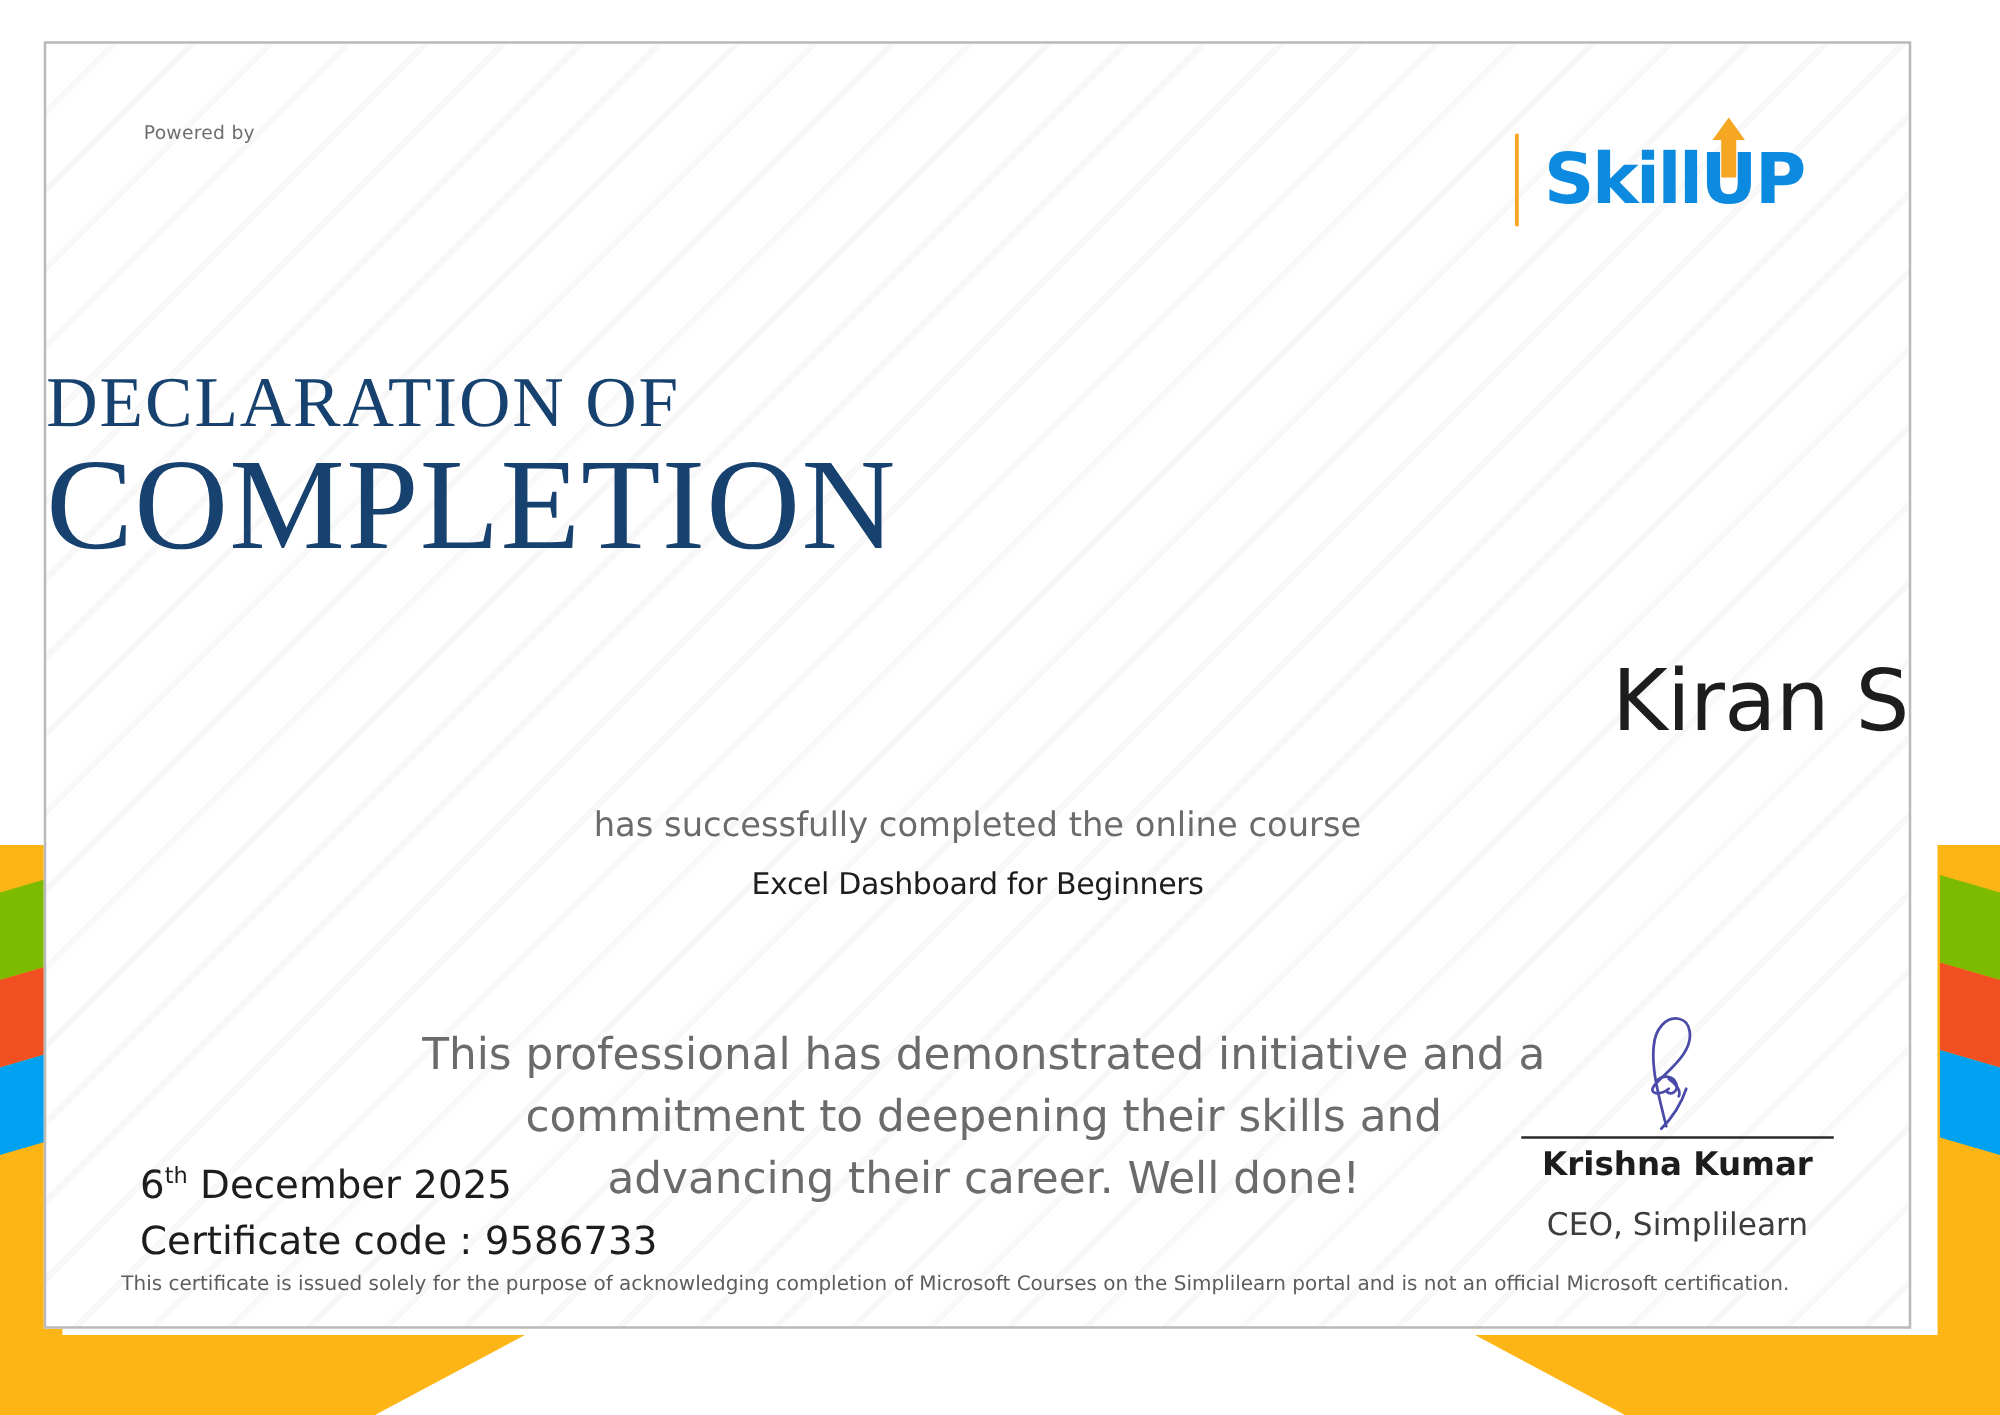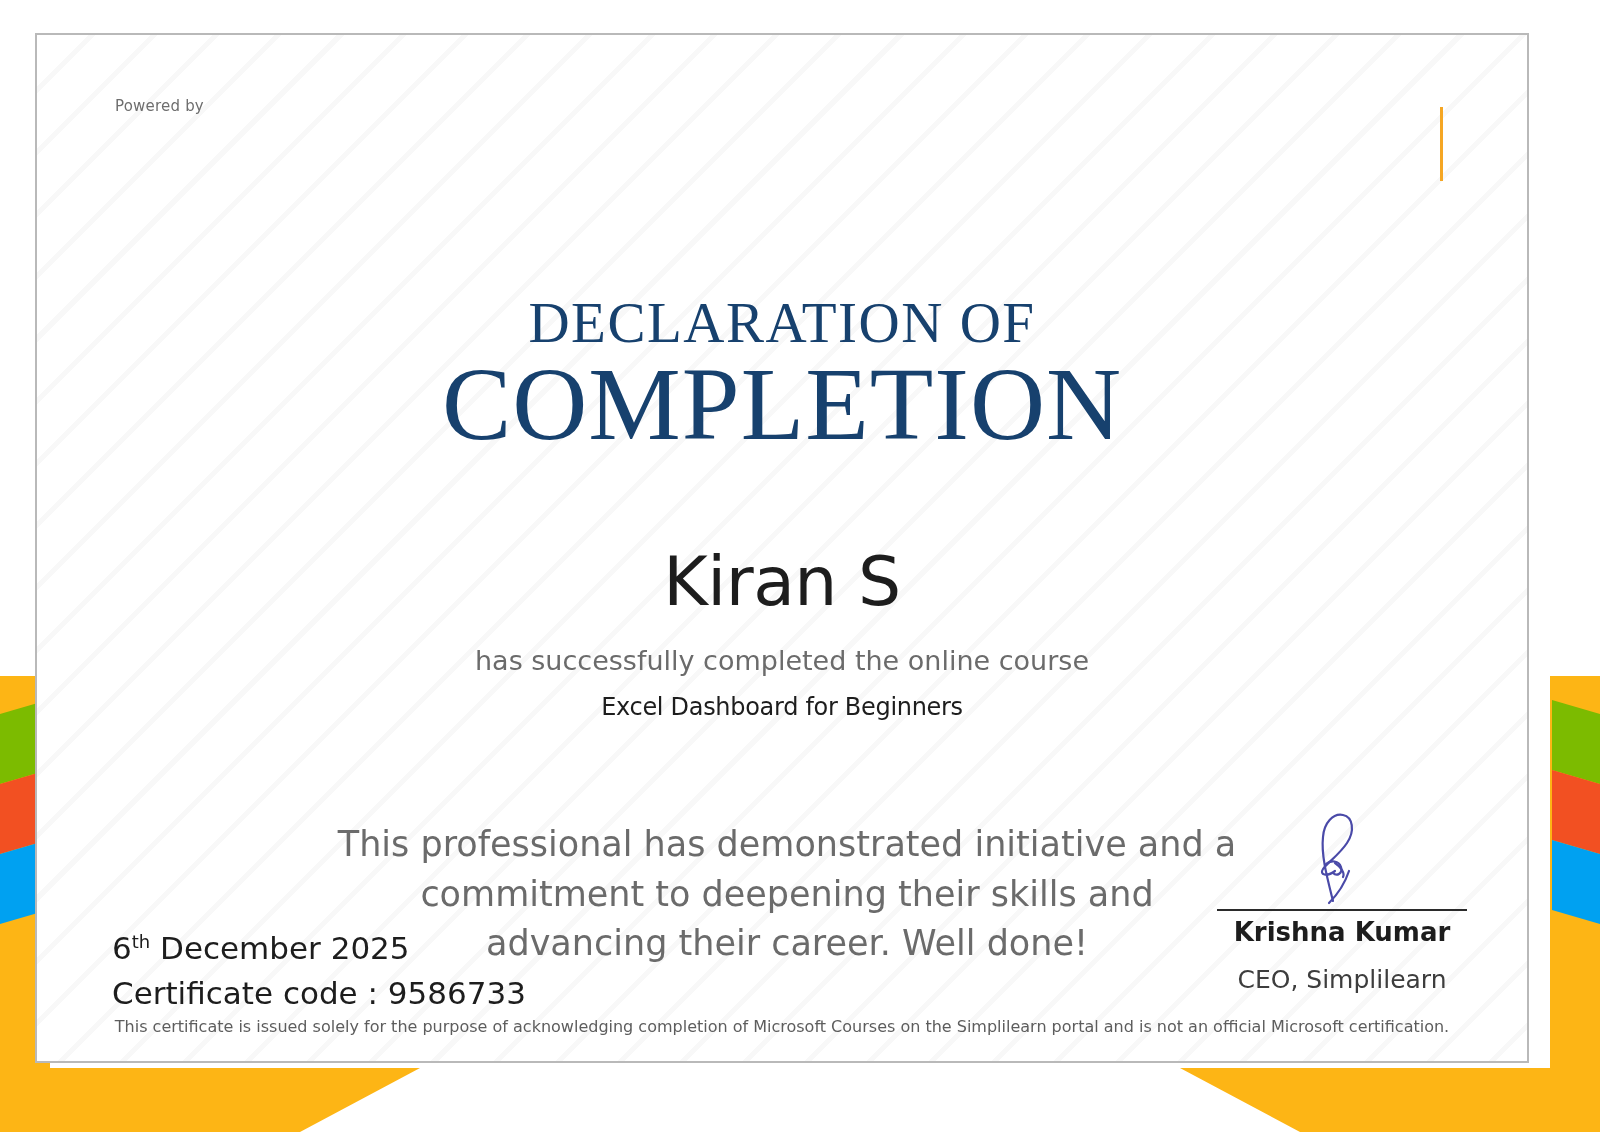--- a/index.html
+++ b/index.html
@@ -212,21 +212,21 @@
     top: -24px;
     width: 34px;
     height: 56px;
   }
 
   
   .title-wrap {
     position: absolute;
     left: 0; right: 0;
     top: 258px;
-    text-align: center;
+    text-align: left;
   }
   .title-1 {
     font-family: "Liberation Serif", "DejaVu Serif", serif;
     font-size: 57px;
     letter-spacing: 1.5px;
     color: #17416e;
     line-height: 1.05;
   }
   .title-2 {
     font-family: "Liberation Serif", "DejaVu Serif", serif;
@@ -235,27 +235,26 @@
     color: #17416e;
     line-height: 1.05;
     margin-top: -4px;
   }
 
   
   .recipient {
     position: absolute;
     left: 0; right: 0;
     top: 487px;
-    text-align: center;
+    text-align: right;
     font-family: "DejaVu Sans", sans-serif;
     font-size: 68px;
     font-weight: 400;
     color: #1d1d1d;
     letter-spacing: -0.5px;
-    margin-top: 20px;
   }
 
   .completed-line {
     position: absolute;
     left: 0; right: 0;
     top: 610px;
     text-align: center;
     font-family: "DejaVu Sans", sans-serif;
     font-size: 27px;
     color: #6b6b6b;
@@ -335,21 +334,20 @@
     left: 75px;
     top: 940px;
     font-family: "DejaVu Sans", sans-serif;
     font-size: 31px;
     color: #1d1d1d;
   }
   .disclaimer {
     position: absolute;
     left: 0; right: 0;
     top: 982px;
-    text-align: center;
     font-family: "DejaVu Sans", sans-serif;
     font-size: 16px;
     color: #5d5d5d;
     padding: 0 60px;
     box-sizing: border-box;
   }
 </style>
 </head>
 <body>
 
@@ -369,20 +367,25 @@
   <div id="card">
 
     <div class="header">
 
       <div class="ms-block">
         <div class="powered-by">Powered by</div>
       </div>
 
       <div class="brand-block">
         <div class="divider-bar"></div>
+        <div class="skillup">
+          <span>Skill</span><span class="arrow-u"><span>U</span><svg class="arrow-svg" viewBox="0 0 34 56">
+                <path d="M17 2 L30 20 L23 20 L23 50 L11 50 L11 20 L4 20 Z" fill="#f5a623"></path>
+              </svg></span><span>P</span>
+        </div>
       </div>
     </div>
 
     <div class="title-wrap">
       <div class="title-1">DECLARATION OF</div>
       <div class="title-2">COMPLETION</div>
     </div>
 
     <div class="recipient">Kiran S</div>
 

